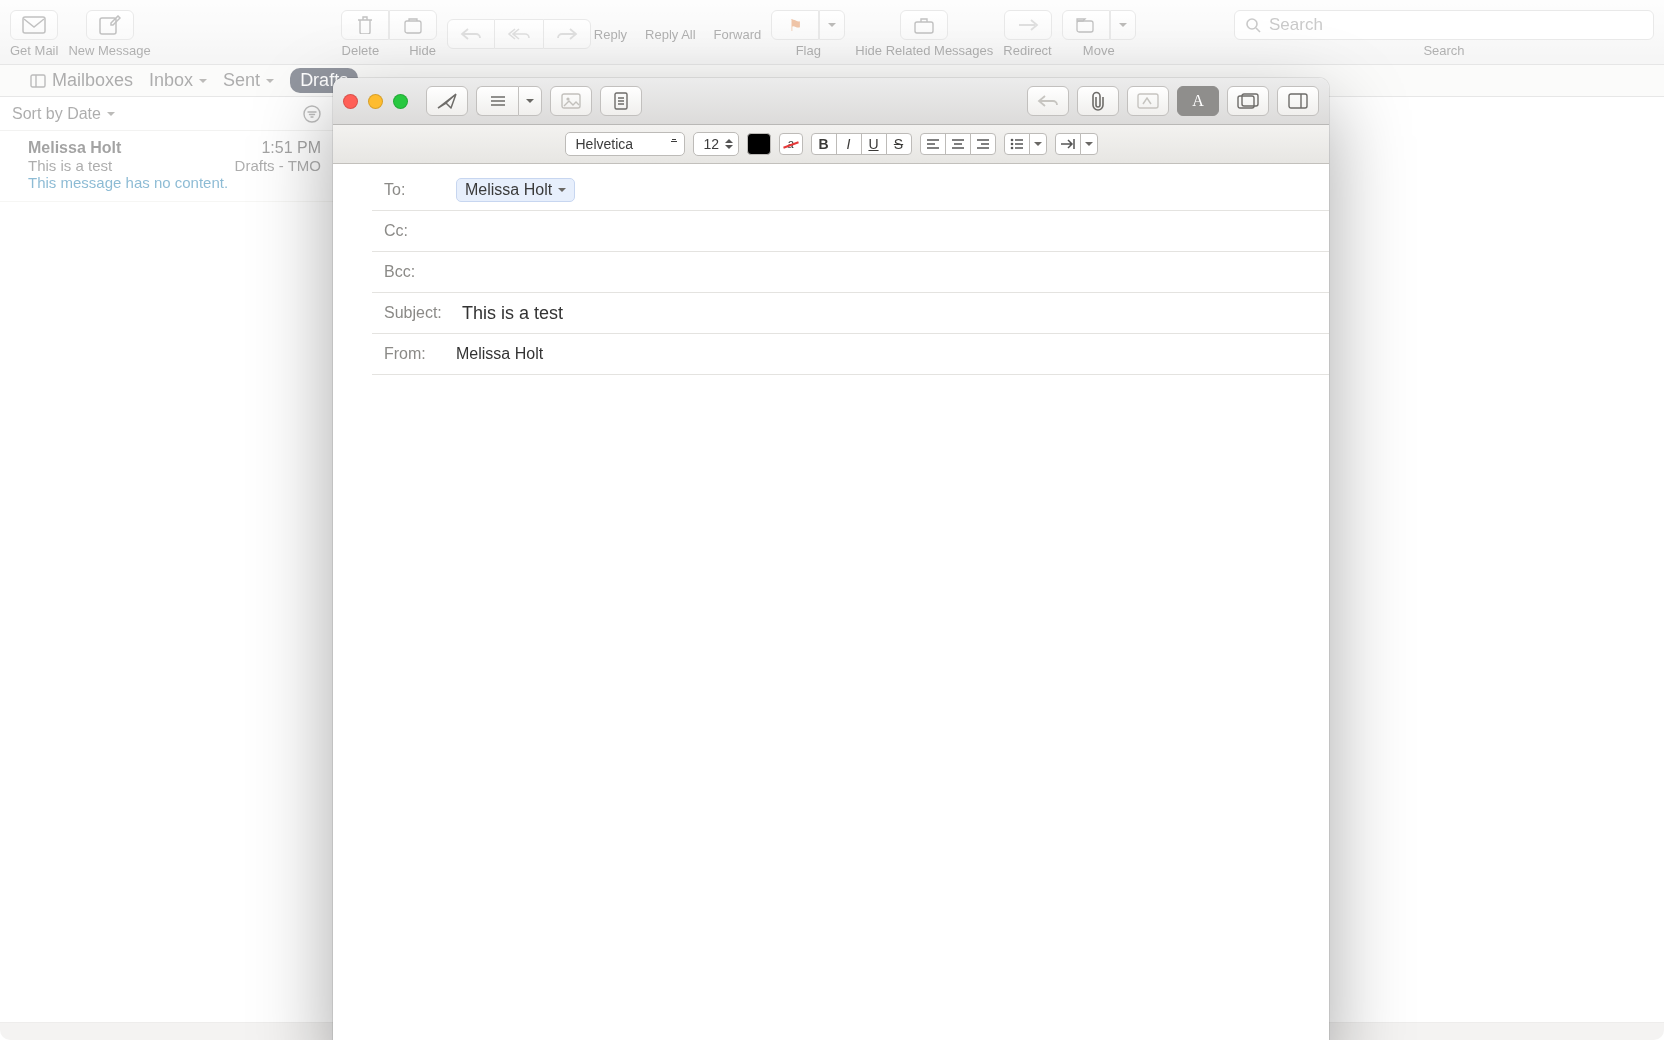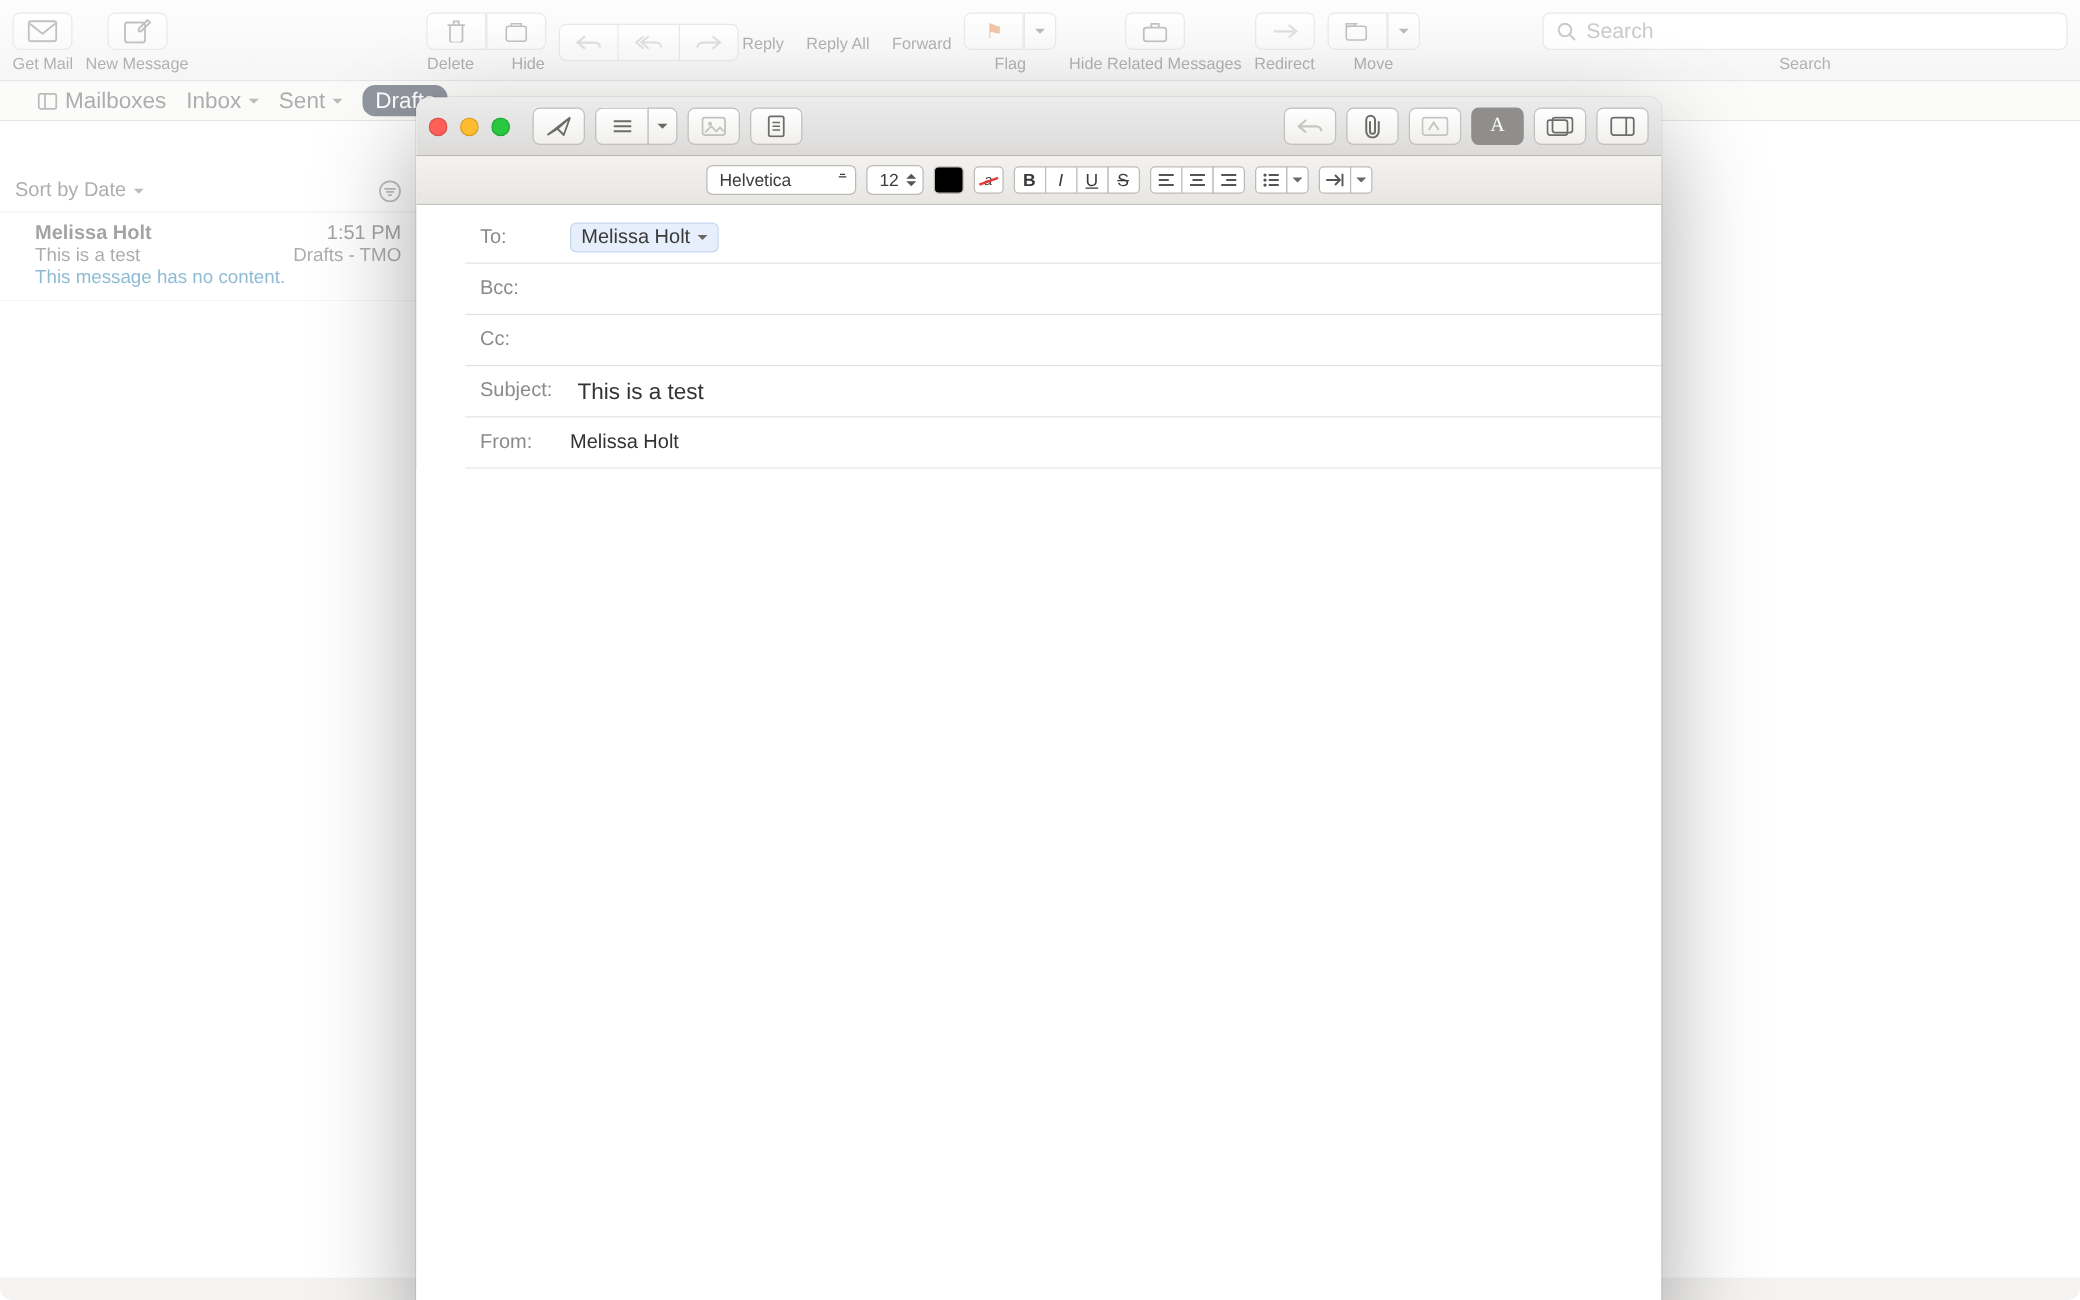--- a/index.html
+++ b/index.html
@@ -54,21 +54,21 @@
   display: flex; align-items: center; gap: 6px;
 }
 
 .content-row { display: flex; height: calc(100% - 97px); }
 .sidebar {
   width: 334px; border-right: 1px solid #d9d8d6; background: #fff;
 }
 .sort-bar {
   height: 34px; border-bottom: 1px solid #e3e2e0;
   display: flex; align-items: center; justify-content: space-between;
-  padding: 0 12px; color: #4b4b4b; font-size: 16px; margin-top: 39px;
+  padding: 0 12px; color: #4b4b4b; font-size: 16px;
 }
 .msg-item {
   padding: 8px 12px 10px 28px; border-bottom: 1px solid #eceae7;
 }
 .msg-item .row1 { display: flex; justify-content: space-between; font-weight: 600; }
 .msg-item .row2 { display: flex; justify-content: space-between; color: #4a4a4a; font-size: 15px; }
 .msg-item .row3 { color: #0369a1; font-size: 15px; }
 .content-main { flex: 1; background: #fff; }
 
 
@@ -480,24 +480,24 @@
 
     <div class="headers">
       <div class="hrow">
         <span class="hlabel">To:</span>
         <span class="token">
           <span>Melissa Holt</span>
           <span class="chev-down"></span>
         </span>
       </div>
       <div class="hrow">
+        <span class="hlabel">Cc:</span>
+      </div>
+      <div class="hrow">
         <span class="hlabel">Bcc:</span>
-      </div>
-      <div class="hrow">
-        <span class="hlabel">Cc:</span>
       </div>
       <div class="hrow">
         <span class="hlabel" style="min-width:66px">Subject:</span>
         <input class="hinput" value="This is a test" style="">
       </div>
       <div class="hrow" style="border-bottom:1px solid #e4e3e0">
         <span class="hlabel">From:</span>
         <span class="hval">Melissa Holt</span>
       </div>
     </div>

